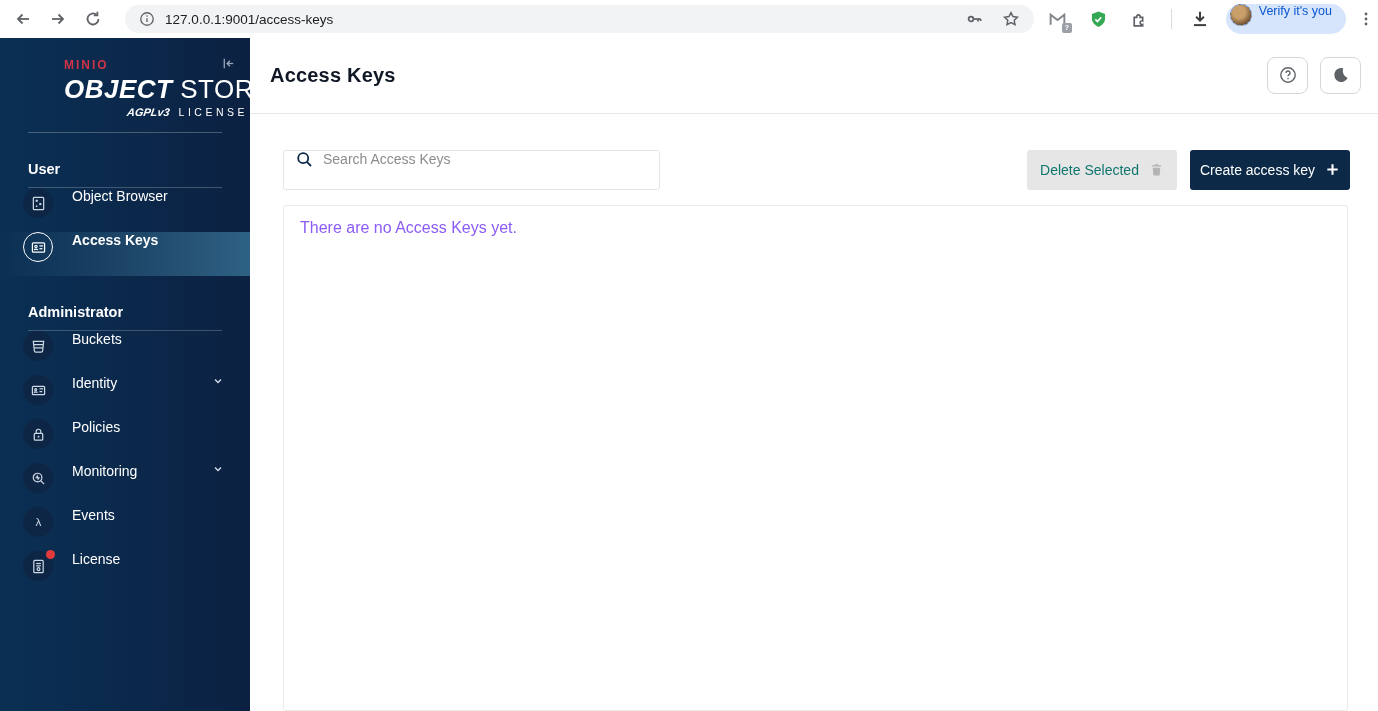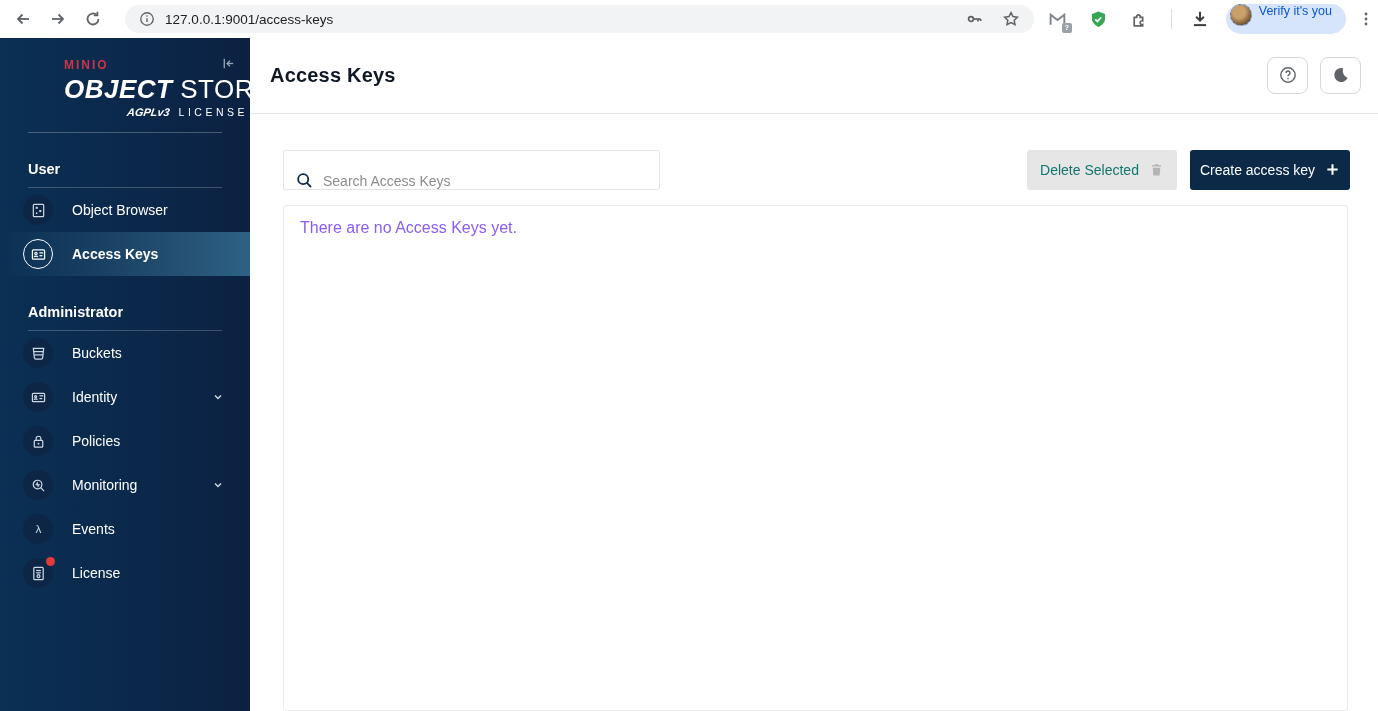--- a/index.html
+++ b/index.html
@@ -54,21 +54,21 @@
   .logo-product{margin-top:2px;font-size:26px;letter-spacing:.5px;color:#fff;white-space:nowrap;}
   .logo-product .pb{font-weight:800;font-style:italic;}
   .logo-product .pl{font-weight:300;}
   .logo-sub{width:184px;text-align:right;margin-top:1px;display:flex;justify-content:flex-end;
     align-items:center;gap:9px;}
   .agpl-badge{font-style:italic;font-weight:800;font-size:11px;transform:skew(-8deg);display:inline-block;}
   .license-word{font-size:10.5px;letter-spacing:3.5px;font-weight:400;}
   .side-divider{height:1px;background:rgba(255,255,255,.25);margin:14px 28px 0 28px;}
   .section-heading{margin:28px 28px 0 28px;font-size:14.5px;font-weight:600;color:#fff;}
   .heading-divider{height:1px;background:rgba(255,255,255,.22);margin:10px 28px 0 28px;}
-  .nav-item{height:44px;display:flex;align-items:center;padding-left:23px;cursor:pointer;}
+  .nav-item{height:44px;display:flex;padding-left:23px;cursor:pointer;}
   .nav-item.selected{background:linear-gradient(90deg,rgba(46,98,133,0) 0%,var(--selected-right) 100%);}
   .nav-icon-circle{width:30px;height:30px;border-radius:50%;background:#0d2646;display:flex;
     align-items:center;justify-content:center;flex:0 0 30px;position:relative;}
   .nav-item.selected .nav-icon-circle{background:transparent;border:1.5px solid #fff;}
   .badge-dot{position:absolute;top:-1px;right:-2px;width:9px;height:9px;border-radius:50%;
     background:var(--badge-red);}
   .nav-label{margin-left:19px;font-size:14px;color:#fff;}
   .nav-item.selected .nav-label{font-weight:600;}
   .nav-chevron{margin-left:auto;margin-right:26px;display:flex;}
 
@@ -76,21 +76,21 @@
   .main{flex:1;background:#fff;display:flex;flex-direction:column;}
   .main-header{height:84px;display:flex;align-items:center;padding:0 17px 0 20px;
     border-bottom:1px solid #e7e7e7;}
   .page-title{font-size:20px;font-weight:700;color:#101826;letter-spacing:.2px;}
   .header-actions{margin-left:auto;display:flex;gap:12px;}
   .icon-btn{width:41px;height:37px;border:1px solid #d7d7d7;border-radius:8px;background:#fff;
     display:flex;align-items:center;justify-content:center;cursor:pointer;}
 
   .controls{display:flex;align-items:center;margin:36px 28px 0 33px;}
   .search-box{width:377px;height:40px;border:1px solid #e4e4e6;border-radius:3px;display:flex;
-    align-items:flex-end;padding:0 10px 0 12px;background:#fff;}
+    align-items:flex-start;padding:0 10px 0 12px;background:#fff;}
   .search-input{border:none;outline:none;flex:1;margin-left:10px;font-size:14px;color:#333;
     font-family:"Liberation Sans",sans-serif;font-weight:500;background:transparent;}
   .search-input::placeholder{color:#8c8c8c;font-weight:500;}
   .btn-group{margin-left:auto;display:flex;gap:13px;}
   .btn{height:40px;border-radius:3px;font-size:14px;display:flex;align-items:center;
     justify-content:center;gap:10px;cursor:pointer;font-family:"Liberation Sans",sans-serif;}
   .btn-disabled{width:150px;background:#e6e6e6;border:none;color:#0f766e;cursor:default;}
   .btn-regular{width:195px;background:#fff;border:1px solid #969ba3;color:#3a4049;}
   .btn-primary{width:160px;background:var(--primary-navy);border:none;color:#fff;font-weight:500;}
 

